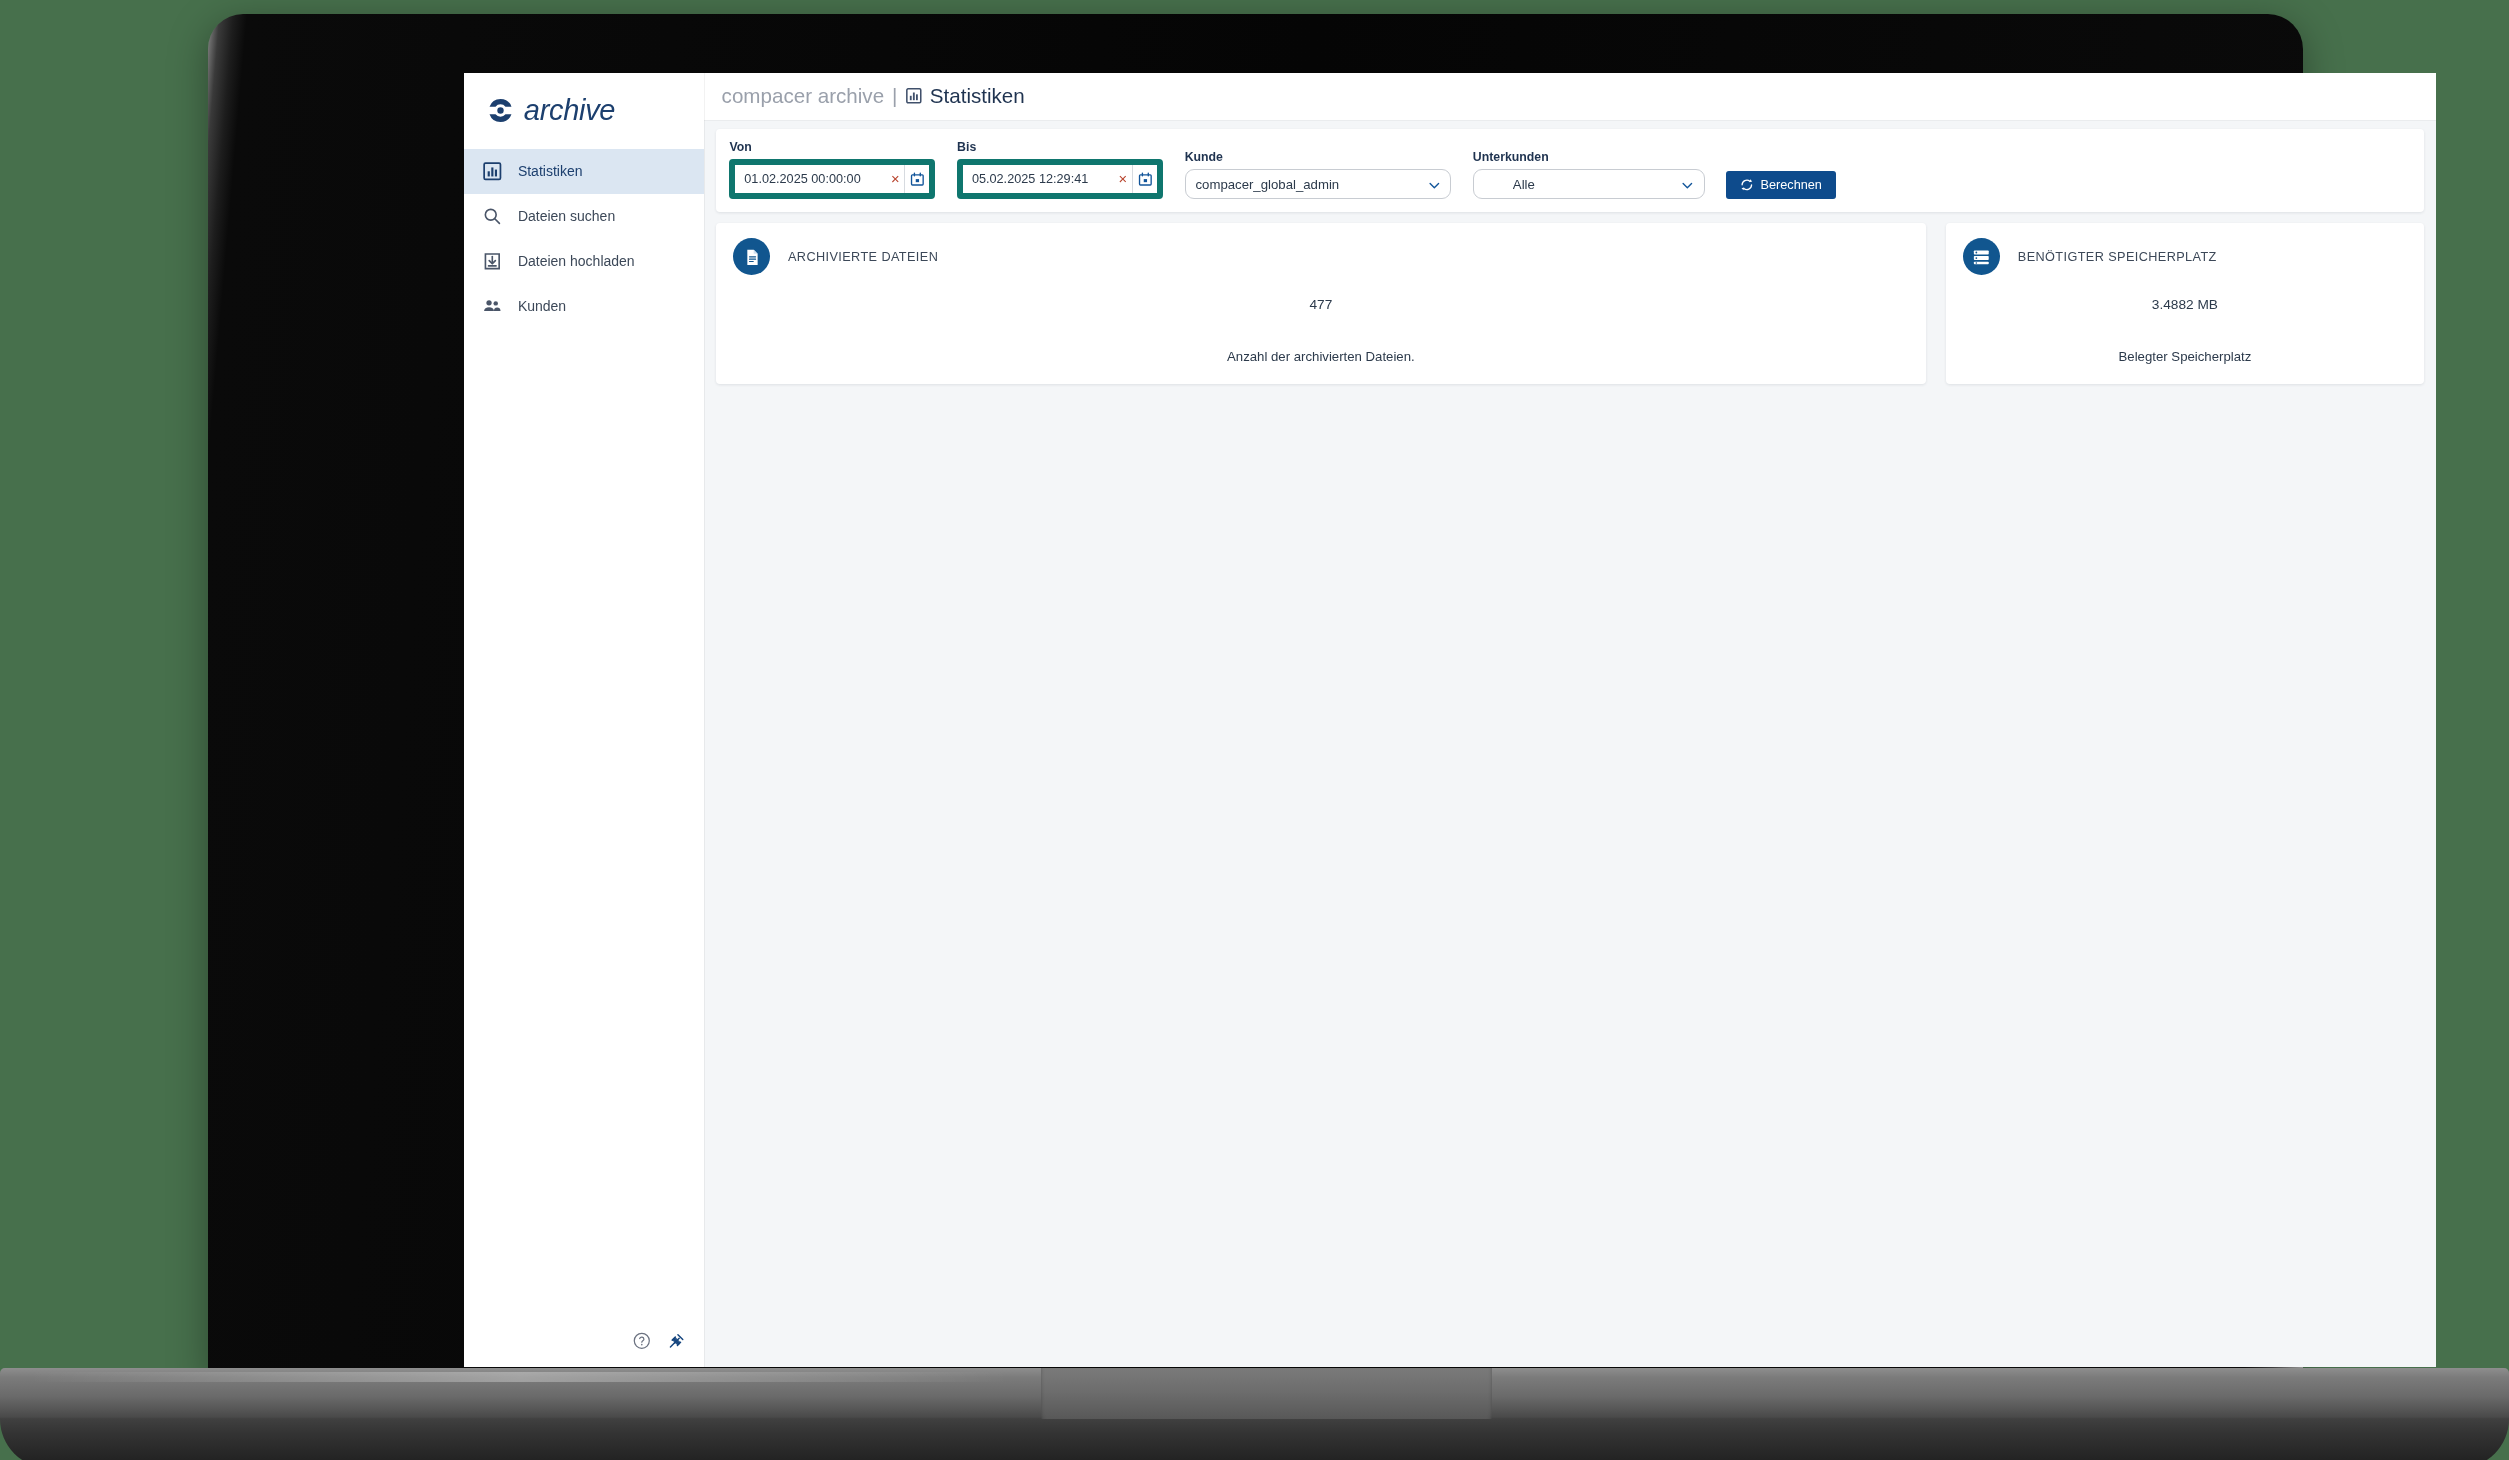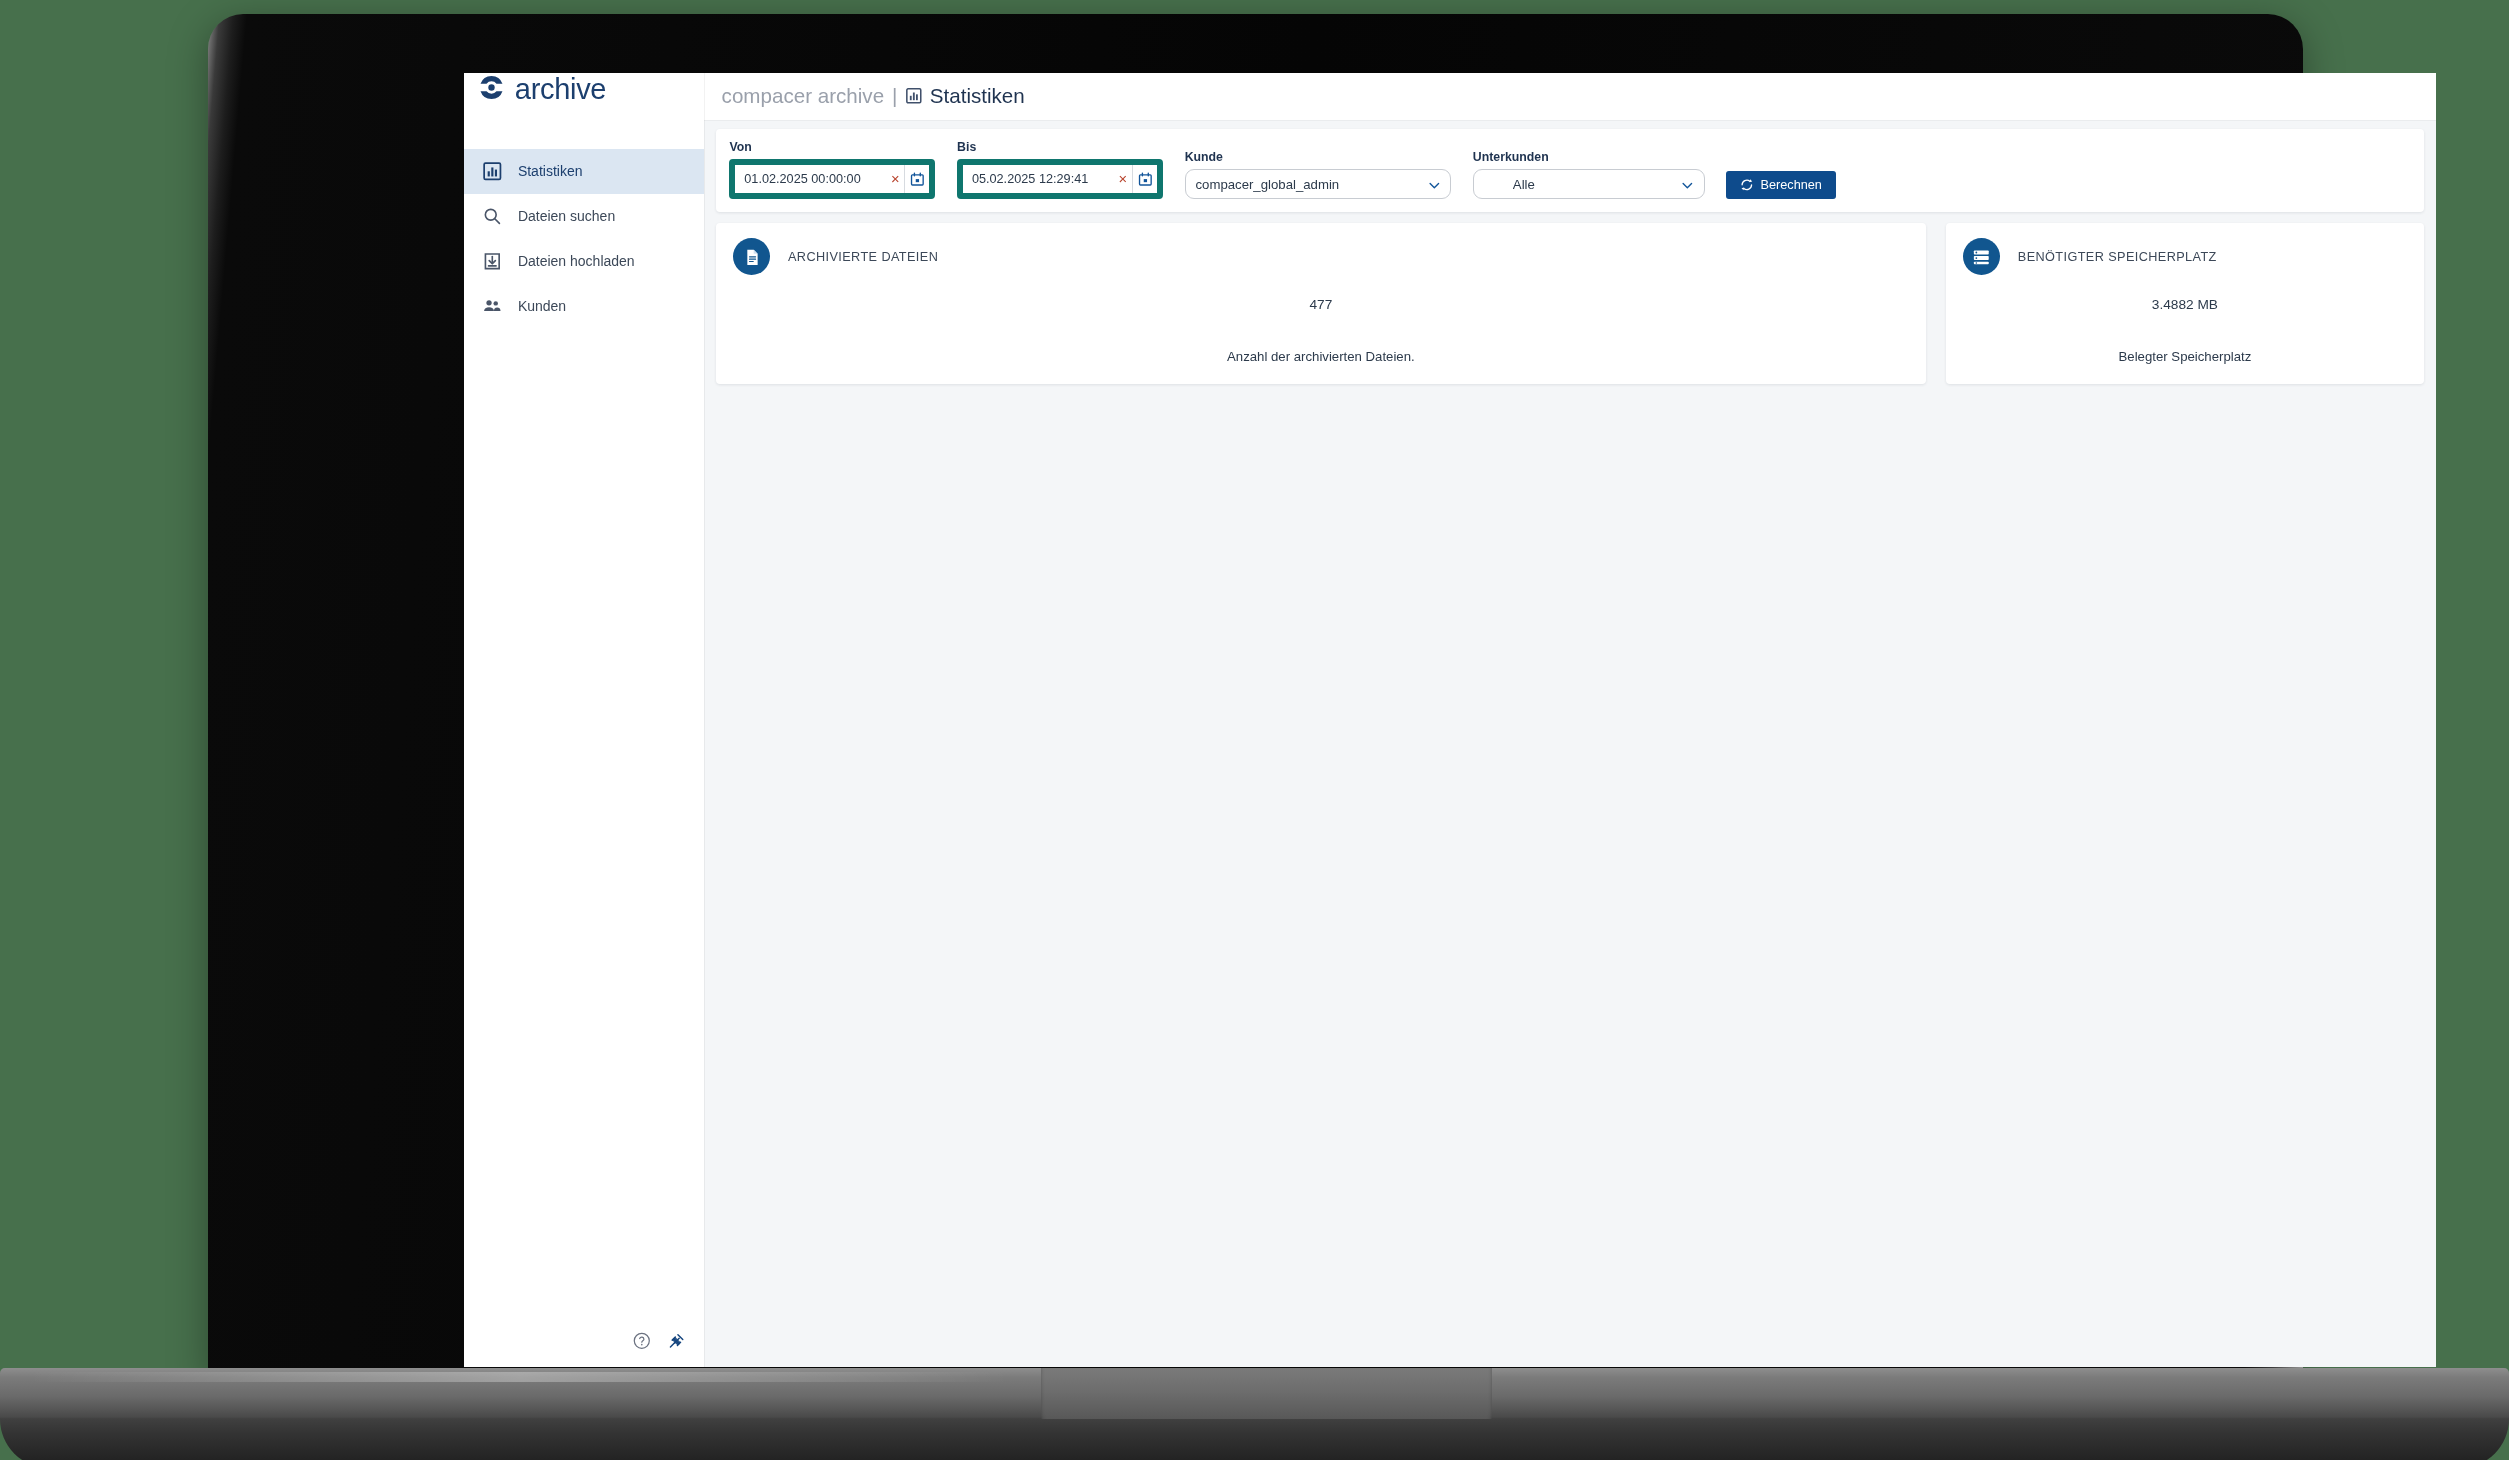--- a/index.html
+++ b/index.html
@@ -95,22 +95,24 @@
     background: #ffffff;
     display: flex;
     flex-direction: column;
     position: relative;
     z-index: 3;
     box-shadow: 1px 0 0 rgba(0,0,0,0.05);
   }
   #brand {
     height: 76px;
     display: flex;
-    padding-left: 13px;
+    align-items: center;
+    padding-left: 22px;
     gap: 8.8px;
+    font-style: italic;
   }
   #brand .logo-mark { width: 29px; height: 29px; display:block; }
   #brand .brand-text {
     font-size: 29px;
     color: #1c3f6e;
     letter-spacing: -0.3px;
     font-weight: 400;
   }
   .nav-list { list-style: none; margin: 0; padding: 0; }
   .nav-item {

